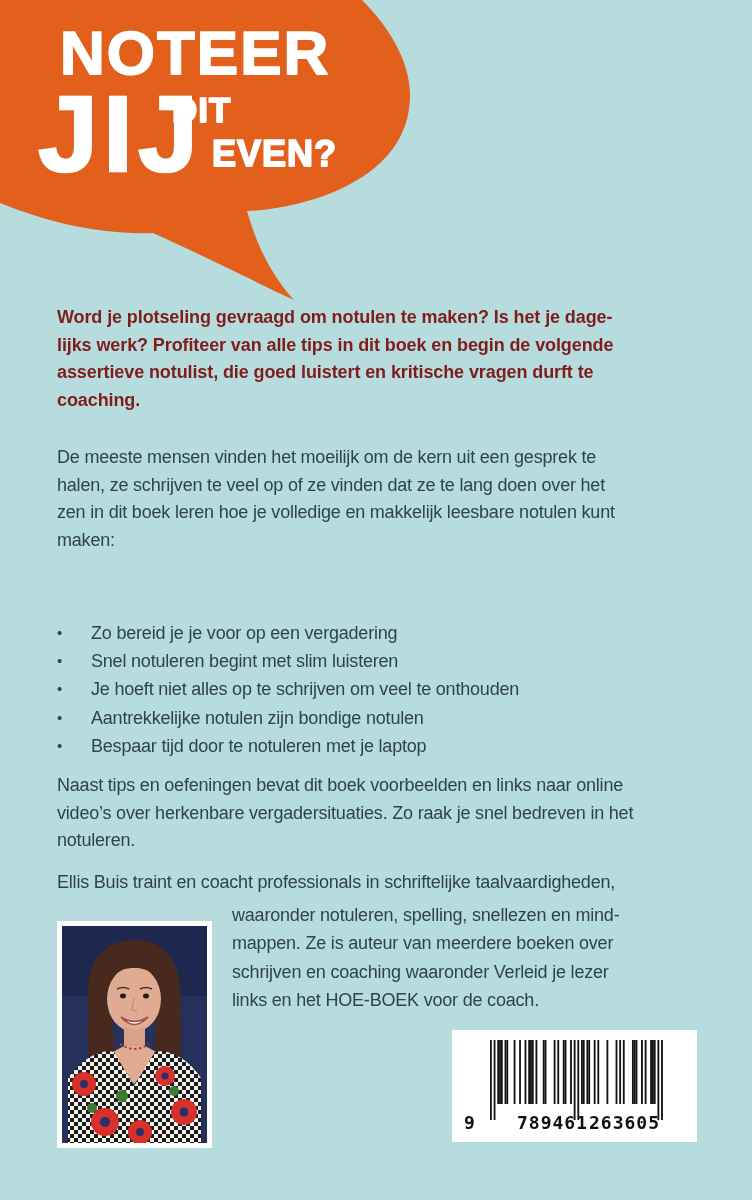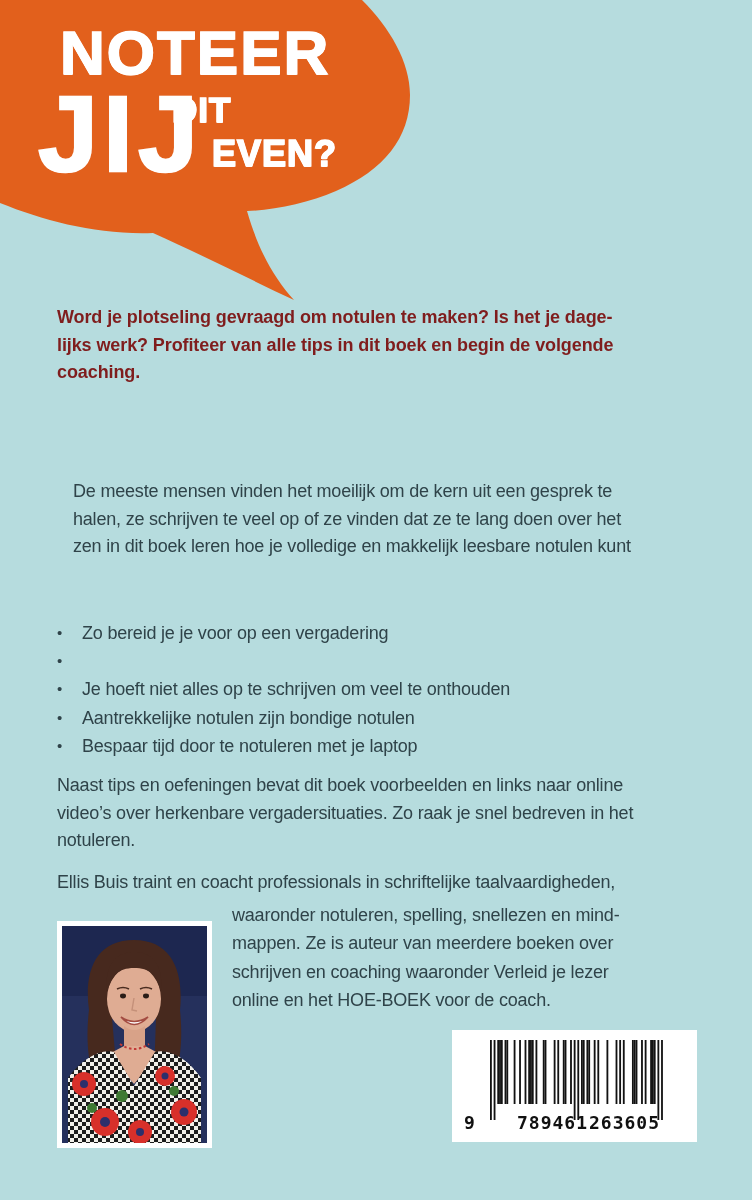--- a/index.html
+++ b/index.html
@@ -15,28 +15,28 @@
   #w-noteer{left:60px;top:22px;font-size:62px;letter-spacing:2px;}
   #w-jij{left:38px;top:80px;font-size:108px;letter-spacing:5px;text-align:center;-webkit-text-stroke:2.4px #ffffff;}
   #w-dit{left:172px;top:92px;font-size:35px;letter-spacing:1px;}
   #w-even{left:172px;top:136px;font-size:36px;letter-spacing:1px;margin-left:40px;}
 
   
   .tblock{position:absolute;left:57px;width:645px;color:#2f4349;
     font-size:18px;line-height:27.5px;letter-spacing:-0.2px;}
   .tblock .tl{white-space:pre;}
   #intro{top:304px;color:#7f1d1d;font-weight:700;letter-spacing:-0.1px;}
-  #para1{top:478px;margin-left:16px;}
+  #para1{top:444px;}
   #bullets{top:619px;line-height:28.2px;}
   #para2{top:772px;}
   #bio-first{top:869px;}
   #bio-rest{top:901px;left:232px;width:470px;line-height:28.4px;}
   .brow{display:flex;}
   .bdot{width:25px;flex:0 0 25px;font-size:15px;}
-  .btxt{white-space:pre;}
+  .btxt{white-space:pre;margin-left:9px;}
 
   
   #photo-frame{position:absolute;left:57px;top:921px;width:145px;height:217px;
     background:#ffffff;padding:5px;}
   #photo-frame svg{display:block;}
 
   
   #barcode-box{position:absolute;left:452px;top:1030px;width:245px;height:112px;background:#ffffff;}
   #barcode-bars{position:absolute;left:0;top:0;}
   .bc-digits{position:absolute;color:#111;font-family:"DejaVu Sans Mono",monospace;
@@ -63,34 +63,37 @@
   </svg>
 
   <div class="bubble-word" id="w-noteer">NOTEER</div>
   <div class="bubble-word" id="w-jij">JIJ</div>
   <div class="bubble-word" id="w-dit">DIT</div>
   <div class="bubble-word" id="w-even">EVEN?</div>
 
   <div class="tblock" id="intro">
       <div class="tl">Word je plotseling gevraagd om notulen te maken? Is het je dage-</div>
       <div class="tl">lijks werk? Profiteer van alle tips in dit boek en begin de volgende</div>
+      <div class="tl">assertieve notulist, die goed luistert en kritische vragen durft te</div>
       <div class="tl">coaching.</div>
     </div>
   <div class="tblock" id="para1">
       <div class="tl">De meeste mensen vinden het moeilijk om de kern uit een gesprek te</div>
       <div class="tl">halen, ze schrijven te veel op of ze vinden dat ze te lang doen over het</div>
       <div class="tl">zen in dit boek leren hoe je volledige en makkelijk leesbare notulen kunt</div>
+      <div class="tl">maken:</div>
     </div>
   <div class="tblock" id="bullets">
       <div class="brow">
         <span class="bdot">•</span>
         <span class="btxt">Zo bereid je je voor op een vergadering</span>
       </div>
       <div class="brow">
         <span class="bdot">•</span>
+        <span class="btxt">Snel notuleren begint met slim luisteren</span>
       </div>
       <div class="brow">
         <span class="bdot">•</span>
         <span class="btxt">Je hoeft niet alles op te schrijven om veel te onthouden</span>
       </div>
       <div class="brow">
         <span class="bdot">•</span>
         <span class="btxt">Aantrekkelijke notulen zijn bondige notulen</span>
       </div>
       <div class="brow">
@@ -103,21 +106,21 @@
       <div class="tl">video’s over herkenbare vergadersituaties. Zo raak je snel bedreven in het</div>
       <div class="tl">notuleren.</div>
     </div>
   <div class="tblock" id="bio-first">
     <div class="tl">Ellis Buis traint en coacht professionals in schriftelijke taalvaardigheden,</div>
   </div>
   <div class="tblock" id="bio-rest">
       <div class="tl">waaronder notuleren, spelling, snellezen en mind-</div>
       <div class="tl">mappen. Ze is auteur van meerdere boeken over</div>
       <div class="tl">schrijven en coaching waaronder Verleid je lezer</div>
-      <div class="tl">online en het HOE-BOEK voor de coach.</div>
+      <div class="tl">links en het HOE-BOEK voor de coach.</div>
     </div>
 
   <div id="photo-frame">
     <svg width="145" height="217" viewBox="0 0 145 217" aria-hidden="true">
       <defs>
         <pattern id="hound" width="8" height="8" patternUnits="userSpaceOnUse">
           <rect width="8" height="8" fill="#f1efe9"></rect>
           <path d="M0 0h4v4H0zM4 4h4v4H4z" fill="#1d1d1d"></path>
         </pattern>
       </defs>

